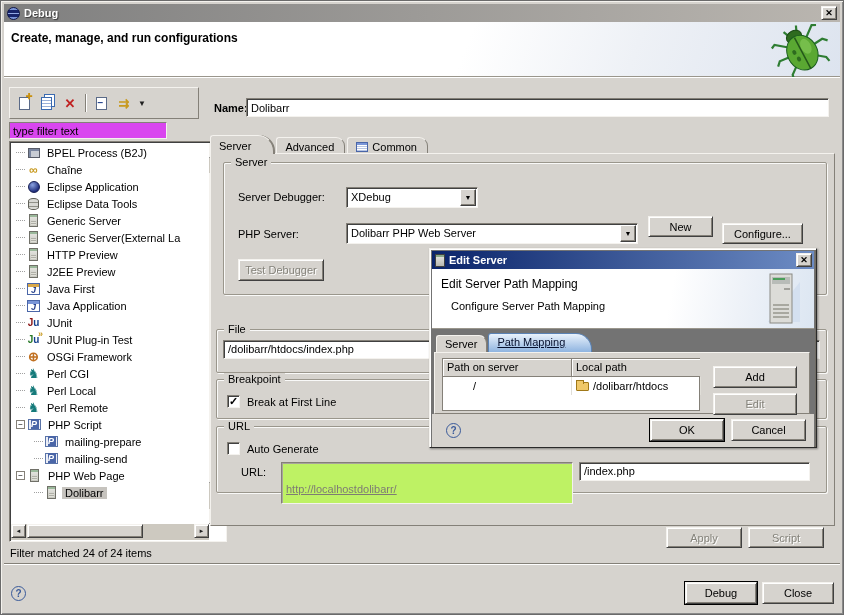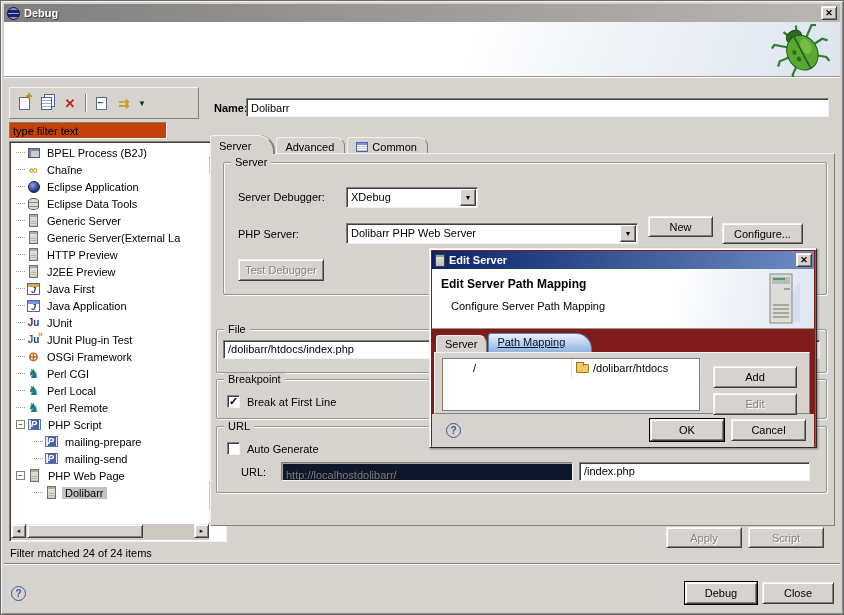--- a/index.html
+++ b/index.html
@@ -51,21 +51,21 @@
   .tb-sep { width:1px; height:18px; background:#848078; box-shadow:1px 0 0 #fff; margin:0 2px; }
   .pageicon { width:11px; height:13px; background:#fff; border:1px solid #5a6a88; position:relative; }
   .pageicon.star::after { content:"✚"; position:absolute; right:-4px; top:-6px; color:#c89010; font-size:8px; font-weight:bold; }
   .pageicon.copy { box-shadow:3px -3px 0 -1px #fff, 3px -3px 0 0 #3a6ab0; margin-left:-2px; background:repeating-linear-gradient(#fff 0 2px,#9ab0d8 2px 3px); border-color:#3a6ab0;}
   .pageicon.minus::after { content:"−"; position:absolute; left:1px; top:-1px; color:#20408a; font-weight:bold; font-size:10px;}
   .redx { color:#c02020; font-weight:bold; font-size:13px; }
   .goldarrows { color:#c89a20; font-weight:bold; font-size:13px; }
   .ddarrow { color:#202020; font-size:8px; }
 
   .filterbox { position:absolute; left:8px; top:121px; width:158px; height:17px;
-    border:1px solid; border-color:#848078 #f4f2ee #f4f2ee #848078; background:#c2410c;
+    border:1px solid; border-color:#848078 #f4f2ee #f4f2ee #848078; background:#d946ef;
     font-family:"Liberation Sans",sans-serif; font-size:11px; padding:1px 3px; }
 
   .treebox { position:absolute; left:8px; top:140px; width:218px; height:401px;
     background:#fff; border:1px solid; border-color:#848078 #f4f2ee #f4f2ee #848078;
     box-shadow:inset 1px 1px 0 #404040; }
   .treerows { position:absolute; left:2px; top:2px; right:18px; bottom:18px; overflow:hidden; }
   .trow { height:17px; display:flex; align-items:center; white-space:nowrap; }
   .trow .indent { flex:0 0 auto; }
   .dots { width:9px; border-top:1px dotted #a0a0a0; margin-right:1px; flex:0 0 auto;}
   .expander { width:9px; height:9px; border:1px solid #848078; background:#fff; font-size:8px;
@@ -123,44 +123,44 @@
     border-left-color:#f4f2ee; border-top-color:#f4f2ee; display:flex; align-items:center; gap:4px; }
   .tab.active { height:19px; padding-right:22px; border-radius:3px 16px 0 0; z-index:3;
     box-shadow:1px 0 0 #848078; }
   .commonicon { width:12px; height:10px; background:#fff; border:1px solid #4a66a8;
     box-shadow:inset 0 2px 0 #7a96d8; display:inline-block;
     background-image:repeating-linear-gradient(#fff 0 1px, #b8c6e4 1px 2px); }
   .tabpane { position:absolute; left:209px; top:152px; width:625px; height:373px; background:#d6d3ce;
     border:1px solid; border-color:#f4f2ee #848078 #848078 #f4f2ee; z-index:1; }
 
   .lbl { position:absolute; white-space:nowrap; }
-  .dis-field { position:absolute; background:#0f172a; color:#7e7c74; border:1px solid;
-    border-color:#848078 #f4f2ee #f4f2ee #848078; box-shadow:inset 1px 1px 0 #a8a49c; padding:6px 4px;
-    white-space:nowrap; overflow:hidden; }
+  .dis-field { position:absolute; background:#bef264; color:#7e7c74; border:1px solid;
+    border-color:#848078 #f4f2ee #f4f2ee #848078; box-shadow:inset 1px 1px 0 #a8a49c; padding:20px 4px;
+    white-space:nowrap; overflow:hidden;text-decoration:underline; }
   .txt-field { position:absolute; background:#fff; border:1px solid; border-color:#848078 #f4f2ee #f4f2ee #848078;
     box-shadow:inset 1px 1px 0 #404040; padding:2px 4px; white-space:nowrap; overflow:hidden;
     font-family:"Liberation Sans",sans-serif; font-size:11px; }
 
   .sep { position:absolute; left:3px; right:3px; top:562px; border-top:1px solid #848078;
     box-shadow:0 1px 0 #fff; }
   .helpicon { position:absolute; width:15px; height:15px; border:1px solid #3a5a9a; border-radius:50%;
     color:#3a5a9a; font-weight:bold; font-size:10px; display:flex; align-items:center; justify-content:center; }
 
   
-  .dialog { position:absolute; left:428px; top:247px; width:388px; height:200px; background:#7f1d1d;
+  .dialog { position:absolute; left:428px; top:247px; width:388px; height:200px; background:#737373;
     border:1px solid; border-color:#f4f2ee #2a2a2a #2a2a2a #f4f2ee;
     box-shadow:inset 1px 1px 0 #fff, inset -1px -1px 0 #706c64, 1px 1px 2px rgba(0,0,0,.4); z-index:10; }
   .dtitle { position:absolute; left:2px; top:2px; right:2px; height:18px;
     background:linear-gradient(90deg,#0a246a,#6d8cc4); display:flex; align-items:center; }
   .dtitle .ttext { color:#fff; font-weight:bold; margin-left:4px; }
   .mini-server { width:10px; height:13px; margin-left:3px; background:linear-gradient(#e8e8e4,#b8b8b0);
     border:1px solid #404040; box-shadow:inset 0 2px 0 #88a888; }
   .dheader { position:absolute; left:2px; top:20px; right:2px; height:60px;
     background:linear-gradient(100deg,#ffffff 62%, #eef2f8 80%, #dce6f2); border-bottom:1px solid #9a968c; }
-  .dheader .h1 { position:absolute; left:9px; top:8px; font-size:12px; font-weight:bold;text-align:right; }
+  .dheader .h1 { position:absolute; left:9px; top:8px; font-size:12px; font-weight:normal;text-align:right; }
   .dheader .h2 { position:absolute; left:19px; top:31px; }
   .tower { position:absolute; right:12px; top:3px; }
   .dtabs { position:absolute; left:6px; top:84px; height:19px; display:flex; align-items:flex-end; z-index:3;}
   .dtab { position:relative; height:17px; padding:2px 9px 0 8px; background:#d6d3ce;
     border:1px solid #848078; border-bottom:none; border-radius:3px 8px 0 0; margin-right:1px;
     border-left-color:#f4f2ee; border-top-color:#f4f2ee; }
   .dtab.active { height:19px; padding-right:26px; border-radius:3px 16px 0 0;
     background:linear-gradient(#e9f2fc,#8fb4e0); border-color:#5a82b4; color:#06102e;
     text-decoration:underline; }
   .dpane { position:absolute; left:4px; top:103px; right:6px; height:62px; background:#d6d3ce;
@@ -186,20 +186,21 @@
 
 <div class="window">
 
   <div class="titlebar">
     <span class="eclipse-logo"></span>
     <span class="ttext">Debug</span>
     <div class="btn closebtn">✕</div>
   </div>
 
   <div class="banner">
+    <h1>Create, manage, and run configurations</h1>
     <svg class="bug" width="62" height="54" viewBox="0 0 62 54">
       <g transform="rotate(-28 31 27)">
         <g stroke="#2e7d32" stroke-width="2.2" fill="none">
           <path d="M20 18 L10 10 L6 12"></path>
             <path d="M18 28 L7 27 L3 31"></path>
             <path d="M21 38 L12 45 L11 50"></path>
           <path d="M42 18 L52 10 L56 12"></path>
             <path d="M44 28 L55 27 L59 31"></path>
             <path d="M41 38 L50 45 L51 50"></path>
           <path d="M27 10 L24 3"></path>
@@ -500,20 +501,24 @@
       <div class="dtab"><span>Server</span></div>
       <div class="dtab active"><span>Path Mapping</span></div>
     </div>
     <div class="dpane"></div>
     <div class="dbottom">
       <div class="helpicon" style="left:14px;top:9px;">?</div>
     </div>
   </div>
 
   <div class="ptable">
+    <div class="hrow">
+      <div class="hcell">Path on server</div>
+      <div class="hcell">Local path</div>
+    </div>
     <div id="ptable-rows">
         <div class="brow">
           <div class="bcell">/</div>
           <div class="bcell">
             <span class="folder"></span>
             <span>/dolibarr/htdocs</span>
           </div>
         </div>
       </div>
   </div>

